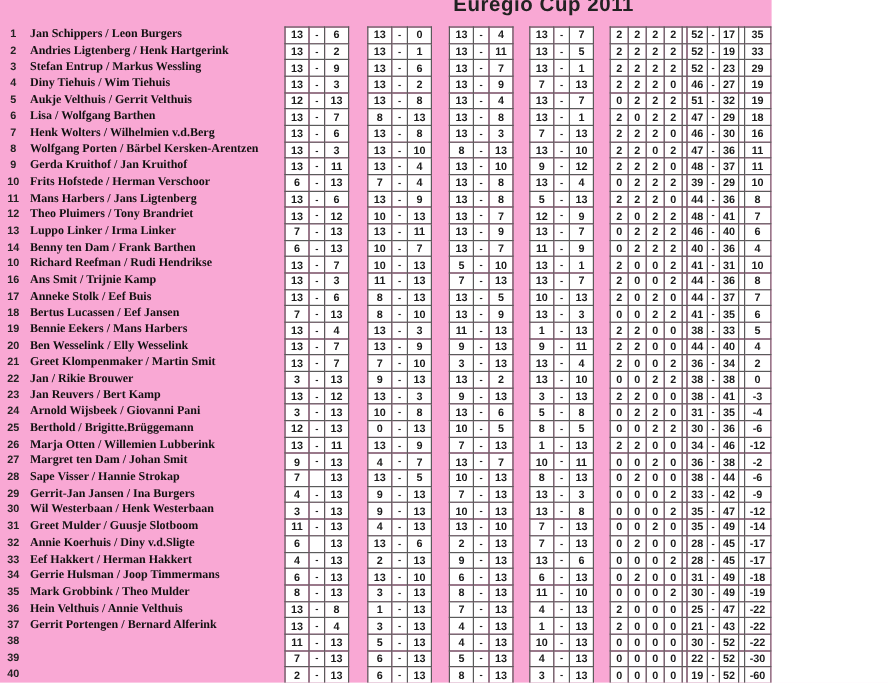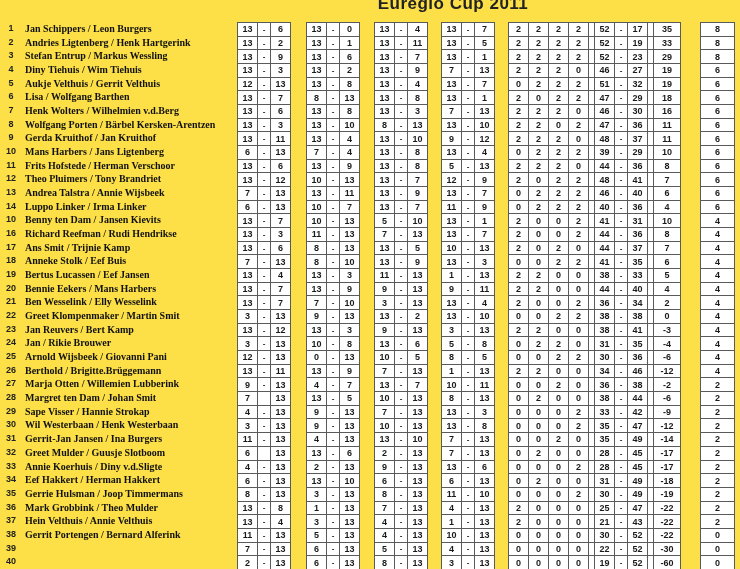--- a/index.html
+++ b/index.html
@@ -1,17 +1,17 @@
 <!DOCTYPE html>
 <html><head>
 <meta charset="utf-8">
 <style>
   html,body { margin:0; padding:0; background:#ffffff; }
   .page {
-    position:relative; width:740px; height:569px; background:#fde047;
+    position:relative; width:643px; height:569px; background:#f9a8d4;
     overflow:hidden; font-family:"Liberation Sans", sans-serif; color:#111;
   }
   .title {
     position:absolute; top:-6px; left:166px; width:574px;
     text-align:center; font-size:17px; font-weight:bold; letter-spacing:0.5px;
     font-family:"Liberation Sans", sans-serif; color:#222;
   }
   .col { position:absolute; top:22px; }
   .rank-col { left:2px; width:18px; }
   .rank {
@@ -90,42 +90,41 @@
   <div class="col names-col">
       <div class="name">Jan Schippers / Leon Burgers</div>
       <div class="name">Andries Ligtenberg / Henk Hartgerink</div>
       <div class="name">Stefan Entrup / Markus Wessling</div>
       <div class="name">Diny Tiehuis / Wim Tiehuis</div>
       <div class="name">Aukje Velthuis / Gerrit Velthuis</div>
       <div class="name">Lisa / Wolfgang Barthen</div>
       <div class="name">Henk Wolters / Wilhelmien v.d.Berg</div>
       <div class="name">Wolfgang Porten / Bärbel Kersken-Arentzen</div>
       <div class="name">Gerda Kruithof / Jan Kruithof</div>
+      <div class="name">Frits Hofstede / Herman Verschoor</div>
       <div class="name">Mans Harbers / Jans Ligtenberg</div>
-      <div class="name">Frits Hofstede / Herman Verschoor</div>
       <div class="name">Theo Pluimers / Tony Brandriet</div>
-      <div class="name">Andrea Talstra / Annie Wijsbeek</div>
       <div class="name">Luppo Linker / Irma Linker</div>
-      <div class="name">Benny ten Dam / Jansen Kievits</div>
+      <div class="name">Benny ten Dam / Frank Barthen</div>
       <div class="name">Richard Reefman / Rudi Hendrikse</div>
       <div class="name">Ans Smit / Trijnie Kamp</div>
       <div class="name">Anneke Stolk / Eef Buis</div>
       <div class="name">Bertus Lucassen / Eef Jansen</div>
       <div class="name">Bennie Eekers / Mans Harbers</div>
       <div class="name">Ben Wesselink / Elly Wesselink</div>
       <div class="name">Greet Klompenmaker / Martin Smit</div>
+      <div class="name">Jan / Rikie Brouwer</div>
       <div class="name">Jan Reuvers / Bert Kamp</div>
-      <div class="name">Jan / Rikie Brouwer</div>
       <div class="name">Arnold Wijsbeek / Giovanni Pani</div>
       <div class="name">Berthold / Brigitte.Brüggemann</div>
       <div class="name">Marja Otten / Willemien Lubberink</div>
       <div class="name">Margret ten Dam / Johan Smit</div>
       <div class="name">Sape Visser / Hannie Strokap</div>
+      <div class="name">Gerrit-Jan Jansen / Ina Burgers</div>
       <div class="name">Wil Westerbaan / Henk Westerbaan</div>
-      <div class="name">Gerrit-Jan Jansen / Ina Burgers</div>
       <div class="name">Greet Mulder / Guusje Slotboom</div>
       <div class="name">Annie Koerhuis / Diny v.d.Sligte</div>
       <div class="name">Eef Hakkert / Herman Hakkert</div>
       <div class="name">Gerrie Hulsman / Joop Timmermans</div>
       <div class="name">Mark Grobbink / Theo Mulder</div>
       <div class="name">Hein Velthuis / Annie Velthuis</div>
       <div class="name">Gerrit Portengen / Bernard Alferink</div>
     </div>
 
   <table class="blk" id="blk1">

